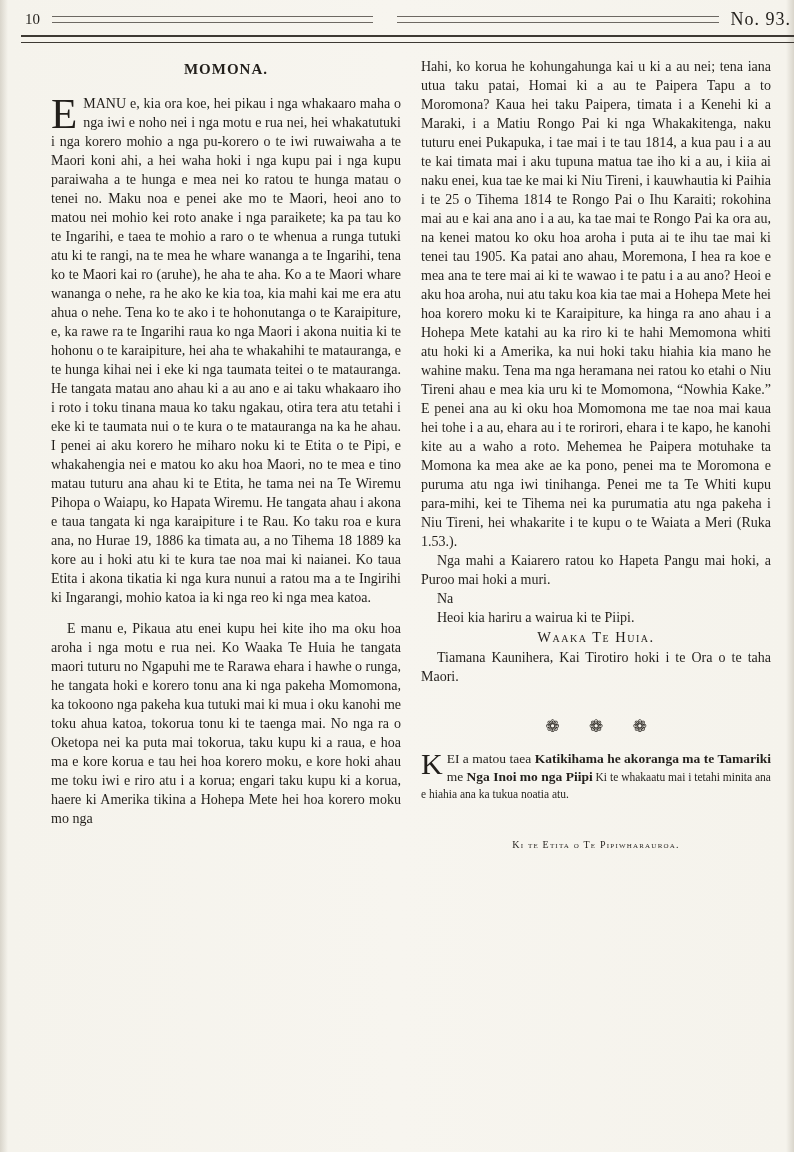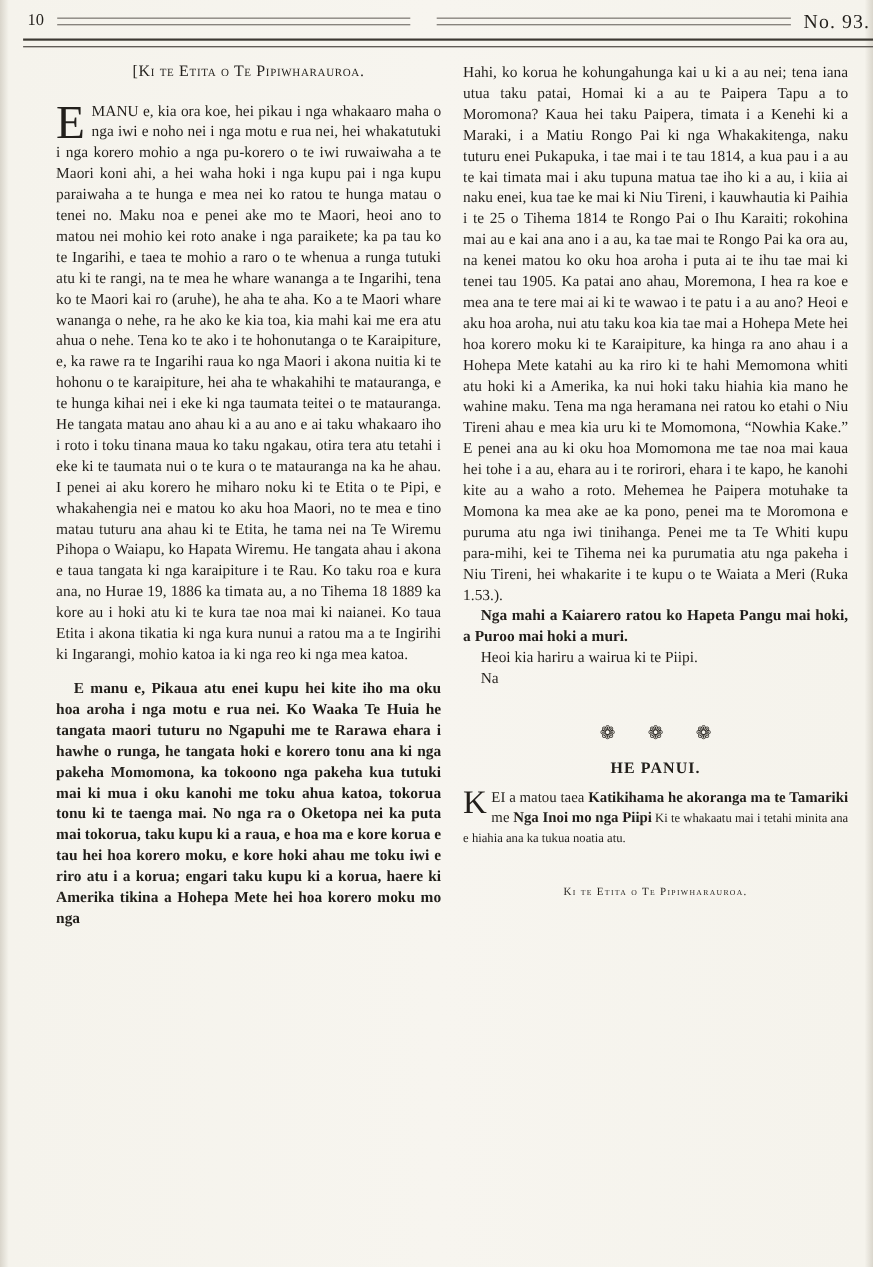--- a/index.html
+++ b/index.html
@@ -17,21 +17,21 @@
   .issue{font-size:18px;line-height:1;letter-spacing:1px;}
   .flank{flex:1;height:5px;border-top:1px solid #55504a;border-bottom:1px solid #55504a;margin:0 12px;opacity:.85;}
   .title{font-size:17px;font-weight:500;letter-spacing:4px;margin:0;white-space:nowrap;}
   .double-rule{margin:3px 10px 0 10px;height:5px;border-top:2px solid #3d3933;border-bottom:1px solid #3d3933;}
   
   .columns{display:flex;gap:20px;padding:14px 34px 0 40px;}
   .col{flex:1;min-width:0;}
   .art-heading{text-align:center;font-size:15px;font-weight:700;letter-spacing:1px;margin:4px 0 16px 0;}
   .salutation{text-align:center;font-variant:small-caps;letter-spacing:.6px;font-size:14.5px;margin:0 0 18px 0;}
   .body-para{margin:0;text-align:justify;font-size:14px;line-height:19px;}
-  .indent{text-indent:16px;font-weight:bold;}
+  .indent{text-indent:16px;}
   .gap-top{margin-top:12px;}
   .dropcap{float:left;font-size:43px;line-height:33px;padding:3px 6px 0 0;font-weight:500;}
   .sig-line{margin:0;font-size:14px;line-height:19px;text-indent:16px;}
   .signature{margin:2px 0;text-align:center;font-variant:small-caps;letter-spacing:1.5px;font-size:14.5px;}
   .ornament{text-align:center;font-size:17px;word-spacing:24px;margin:30px 0 14px 0;color:#2c2823;font-family:"DejaVu Sans",sans-serif;}
   .panui-heading{text-align:center;font-size:14.5px;font-weight:700;letter-spacing:1px;margin:14px 0 8px 0;}
   .panui-para{margin:0;text-align:justify;font-size:13.5px;line-height:17.5px;}
   .panui-dropcap{float:left;font-size:30px;line-height:25px;padding:1px 4px 0 0;font-weight:500;}
   .panui-bold{font-weight:700;}
   .small-note{font-size:11.5px;line-height:15px;}
@@ -47,34 +47,35 @@
     <span class="flank"></span>
     <span class="flank"></span>
     <span class="issue">No. 93.</span>
   </header>
 
   <div class="double-rule"></div>
 
   <main class="columns">
 
     <section class="col">
-      <p class="salutation">[Ki te Etita o Te Pipiwharauroa.</p>
+      <h2 class="art-heading">MOMONA.</h2>
       <p class="body-para"><span class="dropcap">E</span><span>MANU e, kia ora koe, hei pikau i nga whakaaro maha o nga iwi e noho nei i nga motu e rua nei, hei whakatutuki i nga korero mohio a nga pu-korero o te iwi ruwaiwaha a te Maori koni ahi, a hei waha hoki i nga kupu pai i nga kupu paraiwaha a te hunga e mea nei ko ratou te hunga matau o tenei no. Maku noa e penei ake mo te Maori, heoi ano to matou nei mohio kei roto anake i nga paraikete; ka pa tau ko te Ingarihi, e taea te mohio a raro o te whenua a runga tutuki atu ki te rangi, na te mea he whare wananga a te Ingarihi, tena ko te Maori kai ro (aruhe), he aha te aha. Ko a te Maori whare wananga o nehe, ra he ako ke kia toa, kia mahi kai me era atu ahua o nehe. Tena ko te ako i te hohonutanga o te Karaipiture, e, ka rawe ra te Ingarihi raua ko nga Maori i akona nuitia ki te hohonu o te karaipiture, hei aha te whakahihi te matauranga, e te hunga kihai nei i eke ki nga taumata teitei o te matauranga. He tangata matau ano ahau ki a au ano e ai taku whakaaro iho i roto i toku tinana maua ko taku ngakau, otira tera atu tetahi i eke ki te taumata nui o te kura o te matauranga na ka he ahau. I penei ai aku korero he miharo noku ki te Etita o te Pipi, e whakahengia nei e matou ko aku hoa Maori, no te mea e tino matau tuturu ana ahau ki te Etita, he tama nei na Te Wiremu Pihopa o Waiapu, ko Hapata Wiremu. He tangata ahau i akona e taua tangata ki nga karaipiture i te Rau. Ko taku roa e kura ana, no Hurae 19, 1886 ka timata au, a no Tihema 18 1889 ka kore au i hoki atu ki te kura tae noa mai ki naianei. Ko taua Etita i akona tikatia ki nga kura nunui a ratou ma a te Ingirihi ki Ingarangi, mohio katoa ia ki nga reo ki nga mea katoa.</span></p>
       <p class="body-para indent gap-top">E manu e, Pikaua atu enei kupu hei kite iho ma oku hoa aroha i nga motu e rua nei. Ko Waaka Te Huia he tangata maori tuturu no Ngapuhi me te Rarawa ehara i hawhe o runga, he tangata hoki e korero tonu ana ki nga pakeha Momomona, ka tokoono nga pakeha kua tutuki mai ki mua i oku kanohi me toku ahua katoa, tokorua tonu ki te taenga mai. No nga ra o Oketopa nei ka puta mai tokorua, taku kupu ki a raua, e hoa ma e kore korua e tau hei hoa korero moku, e kore hoki ahau me toku iwi e riro atu i a korua; engari taku kupu ki a korua, haere ki Amerika tikina a Hohepa Mete hei hoa korero moku mo nga</p>
     </section>
 
     <section class="col">
       <p class="body-para">Hahi, ko korua he kohungahunga kai u ki a au nei; tena iana utua taku patai, Homai ki a au te Paipera Tapu a to Moromona? Kaua hei taku Paipera, timata i a Kenehi ki a Maraki, i a Matiu Rongo Pai ki nga Whakakitenga, naku tuturu enei Pukapuka, i tae mai i te tau 1814, a kua pau i a au te kai timata mai i aku tupuna matua tae iho ki a au, i kiia ai naku enei, kua tae ke mai ki Niu Tireni, i kauwhautia ki Paihia i te 25 o Tihema 1814 te Rongo Pai o Ihu Karaiti; rokohina mai au e kai ana ano i a au, ka tae mai te Rongo Pai ka ora au, na kenei matou ko oku hoa aroha i puta ai te ihu tae mai ki tenei tau 1905. Ka patai ano ahau, Moremona, I hea ra koe e mea ana te tere mai ai ki te wawao i te patu i a au ano? Heoi e aku hoa aroha, nui atu taku koa kia tae mai a Hohepa Mete hei hoa korero moku ki te Karaipiture, ka hinga ra ano ahau i a Hohepa Mete katahi au ka riro ki te hahi Memomona whiti atu hoki ki a Amerika, ka nui hoki taku hiahia kia mano he wahine maku. Tena ma nga heramana nei ratou ko etahi o Niu Tireni ahau e mea kia uru ki te Momomona, “Nowhia Kake.”  E penei ana au ki oku hoa Momomona me tae noa mai kaua hei tohe i a au, ehara au i te rorirori, ehara i te kapo, he kanohi kite au a waho a roto. Mehemea he Paipera motuhake ta Momona ka mea ake ae ka pono, penei ma te Moromona e puruma atu nga iwi tinihanga. Penei me ta Te Whiti kupu para-mihi, kei te Tihema nei ka purumatia atu nga pakeha i Niu Tireni, hei whakarite i te kupu o te Waiata a Meri (Ruka 1.53.).</p>
       <p class="body-para indent">Nga mahi a Kaiarero ratou ko Hapeta Pangu mai hoki, a Puroo mai hoki a muri.</p>
+      <p class="sig-line">Na</p>
       <p class="sig-line">Heoi kia hariru a wairua ki te Piipi.</p>
-      <p class="sig-line">Na</p>
+      <p class="signature">Waaka Te Huia.</p>
+      <p class="body-para indent">Tiamana Kaunihera, Kai Tirotiro hoki i te Ora o te taha Maori.</p>
 
       <div class="ornament">❁ ❁ ❁</div>
 
-      <h3 class="panui-heading">HE PANUI.</h3>
       <p class="panui-para"><span class="panui-dropcap">K</span><span>EI a matou taea </span><span class="panui-bold">Katikihama he akoranga ma te Tamariki</span><span> me </span><span class="panui-bold">Nga Inoi mo nga Piipi</span><span class="small-note"> Ki te whakaatu mai i tetahi minita ana e hiahia ana ka tukua noatia atu.</span></p>
 
       <p class="footer-line">Ki te Etita o Te Pipiwharauroa.</p>
     </section>
 
   </main>
 
 </div>
 
 </body></html>

